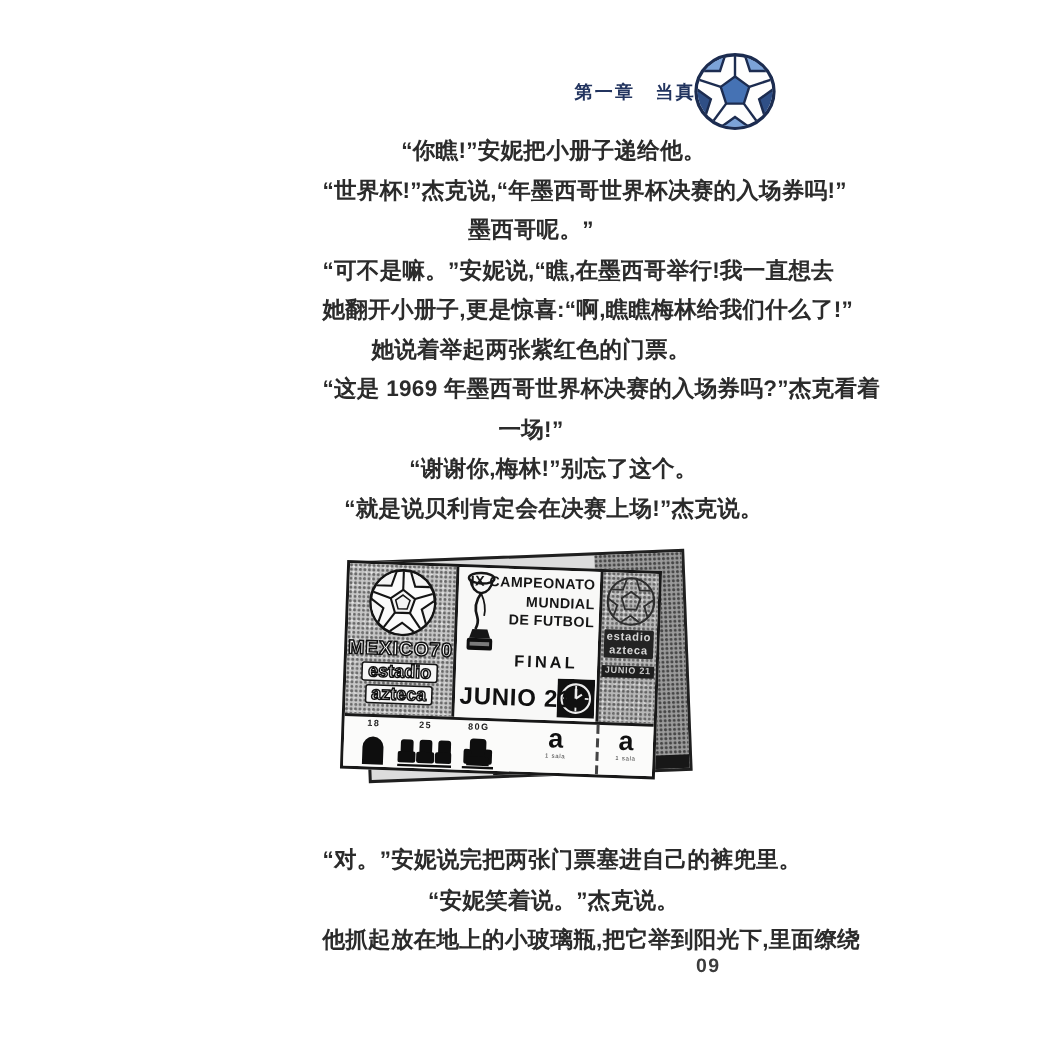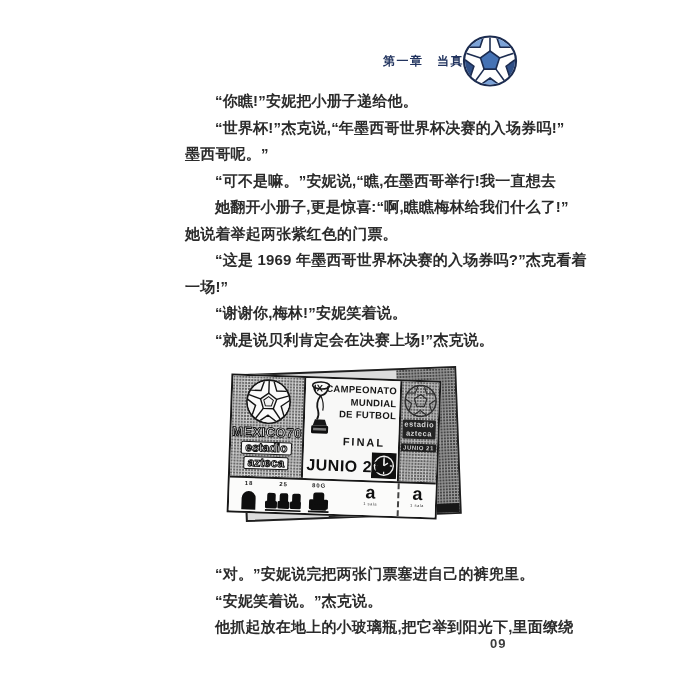--- a/index.html
+++ b/index.html
@@ -9,24 +9,24 @@
   
   .chapter{position:absolute;left:383px;top:53px;font-size:12px;font-weight:700;
            color:#22345f;letter-spacing:1.5px;white-space:nowrap;}
   .header-ball{position:absolute;left:462px;top:35px;}
 
   
   .tb{position:absolute;left:185px;width:338px;font-size:15px;line-height:26.5px;
       color:#2b2b2b;font-weight:600;letter-spacing:0.2px;}
   .tb1{top:88px;}
   .tb2{top:561px;}
-  .line{white-space:nowrap;}
+  .line{white-space:nowrap;text-align:center;}
   .indent{text-indent:2em;}
 
-  .page-number{position:absolute;left:490px;top:636px;font-size:13px;font-weight:700;
+  .page-number{position:absolute;left:464px;top:636px;font-size:13px;font-weight:700;
                color:#3c3c3c;letter-spacing:1px;}
 
   
   .ticket-figure{position:absolute;left:215px;top:368px;width:270px;height:175px;}
   .speckle{background-color:#c6c6c6;
     background-image:radial-gradient(circle at 1px 1px, rgba(10,10,10,.5) .7px, transparent 1.3px),
                      radial-gradient(circle at 2.5px 2px, rgba(255,255,255,.55) .6px, transparent 1.2px);
     background-size:3px 3px,4px 4px;}
   .ticket-back{position:absolute;left:28px;top:2px;width:212px;height:144px;
                background:#dcdcdc;border:2px solid #1f1f1f;transform:rotate(-2.2deg);z-index:1;}
@@ -99,21 +99,21 @@
 
   <div class="tb tb1">
     <div class="line indent">“你瞧!”安妮把小册子递给他。</div>
     <div class="line indent">“世界杯!”杰克说,“年墨西哥世界杯决赛的入场券吗!”</div>
     <div class="line">墨西哥呢。”</div>
     <div class="line indent">“可不是嘛。”安妮说,“瞧,在墨西哥举行!我一直想去</div>
     <div class="line indent">她翻开小册子,更是惊喜:“啊,瞧瞧梅林给我们什么了!”</div>
     <div class="line">她说着举起两张紫红色的门票。</div>
     <div class="line indent">“这是 1969 年墨西哥世界杯决赛的入场券吗?”杰克看着</div>
     <div class="line">一场!”</div>
-    <div class="line indent">“谢谢你,梅林!”安妮笑着说。</div>
+    <div class="line indent">“谢谢你,梅林!”别忘了这个。</div>
     <div class="line indent">“就是说贝利肯定会在决赛上场!”杰克说。</div>
   </div>
 
   <div class="ticket-figure">
     <div class="ticket-back">
       <div class="back-right"></div>
       <div class="back-bottom"></div>
     </div>
     <div class="ticket-front">
       <div class="t-top">

